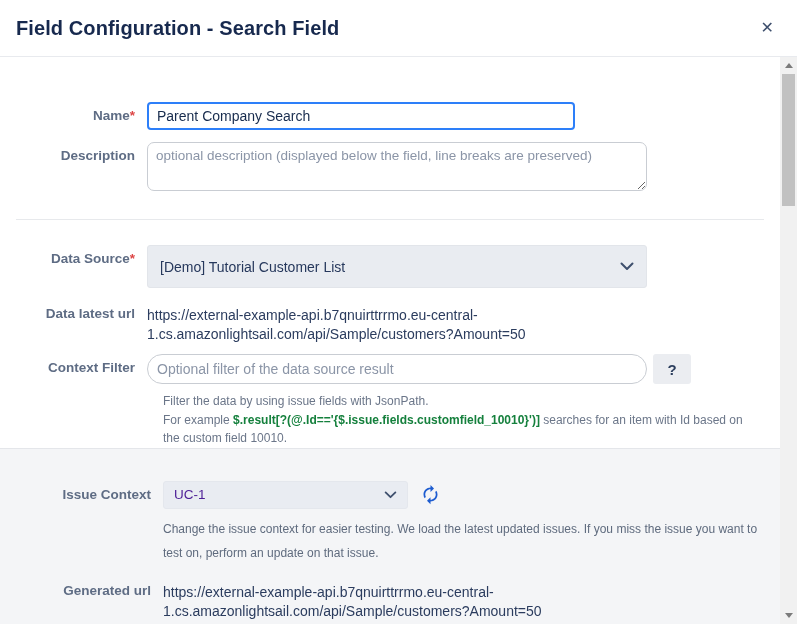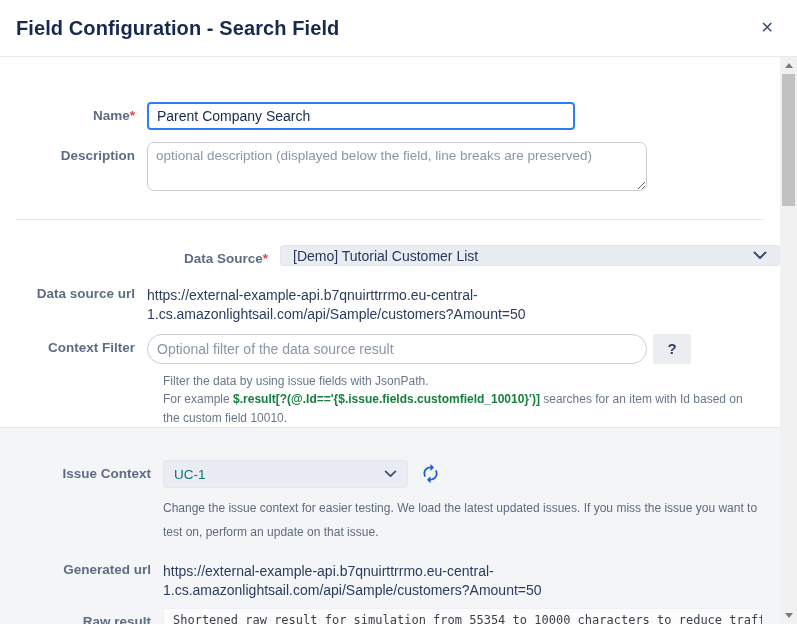--- a/index.html
+++ b/index.html
@@ -86,24 +86,24 @@
     outline: none;
   }
   .desc-textarea::placeholder, .text-input::placeholder { color: #8b95a7; opacity: 1; }
 
   .divider {
     margin: 28px 16px 0 16px;
     border-top: 1px solid #e7e9ec;
     height: 0;
   }
 
-  .row-datasource { margin-top: 25px; justify-content: flex-end; }
+  .row-datasource { margin-top: 25px; }
   .select {
     width: 500px;
-    height: 21px;
+    height: 43px;
     background: #e9ecf1;
     border: 1px solid #e2e5ea;
     border-radius: 3px;
     display: flex;
     align-items: center;
     justify-content: space-between;
     padding: 0 12px;
     font-size: 14px;
     color: #26385c;
     cursor: pointer;
@@ -170,21 +170,21 @@
     width: 245px;
     height: 28px;
     background: #e9ecf2;
     border: 1px solid #e4e7ed;
     border-radius: 3px;
     display: flex;
     align-items: center;
     justify-content: space-between;
     padding: 0 10px;
     font-size: 13.5px;
-    color: #0f766e;
+    color: #4c1d95;
     cursor: pointer;
   }
   .refresh-btn {
     margin-left: 12px;
     margin-top: 3px;
     background: none;
     border: none;
     cursor: pointer;
     padding: 0;
   }
@@ -264,21 +264,21 @@
           <span>[Demo] Tutorial Customer List</span>
           <span class="icon-flex">
             <svg width="14" height="9" viewBox="0 0 14 9">
                 <path d="M1.5 1.5 L7 7 L12.5 1.5" fill="none" stroke="#3e4f6d" stroke-width="2" stroke-linecap="round" stroke-linejoin="round"></path>
               </svg>
           </span>
         </div>
       </div>
 
       <div class="row row-url">
-        <div class="lbl">Data source url</div>
+        <div class="lbl">Data latest url</div>
         <div class="value-text">https://external-example-api.b7qnuirttrrmo.eu-central-1.cs.amazonlightsail.com/api/Sample/customers?Amount=50</div>
       </div>
 
       <div class="row row-filter">
         <div class="lbl">Context Filter</div>
         <input class="text-input" type="text" placeholder="Optional filter of the data source result" style="">
         <button class="help-btn">?</button>
       </div>
 
       <div class="help-block">

